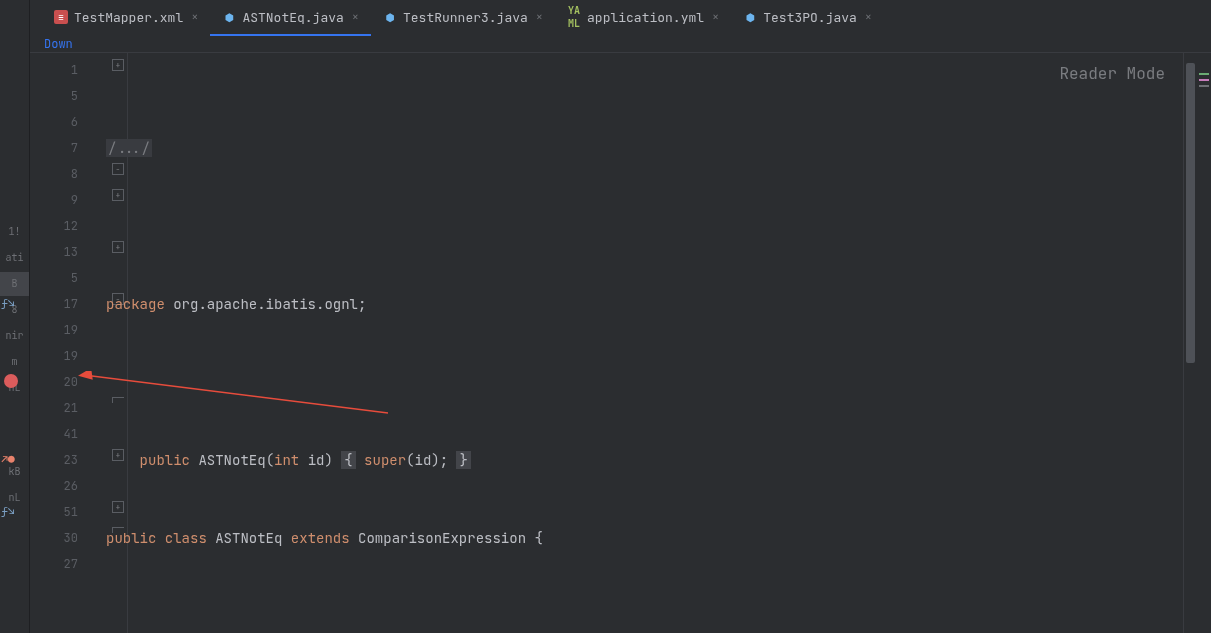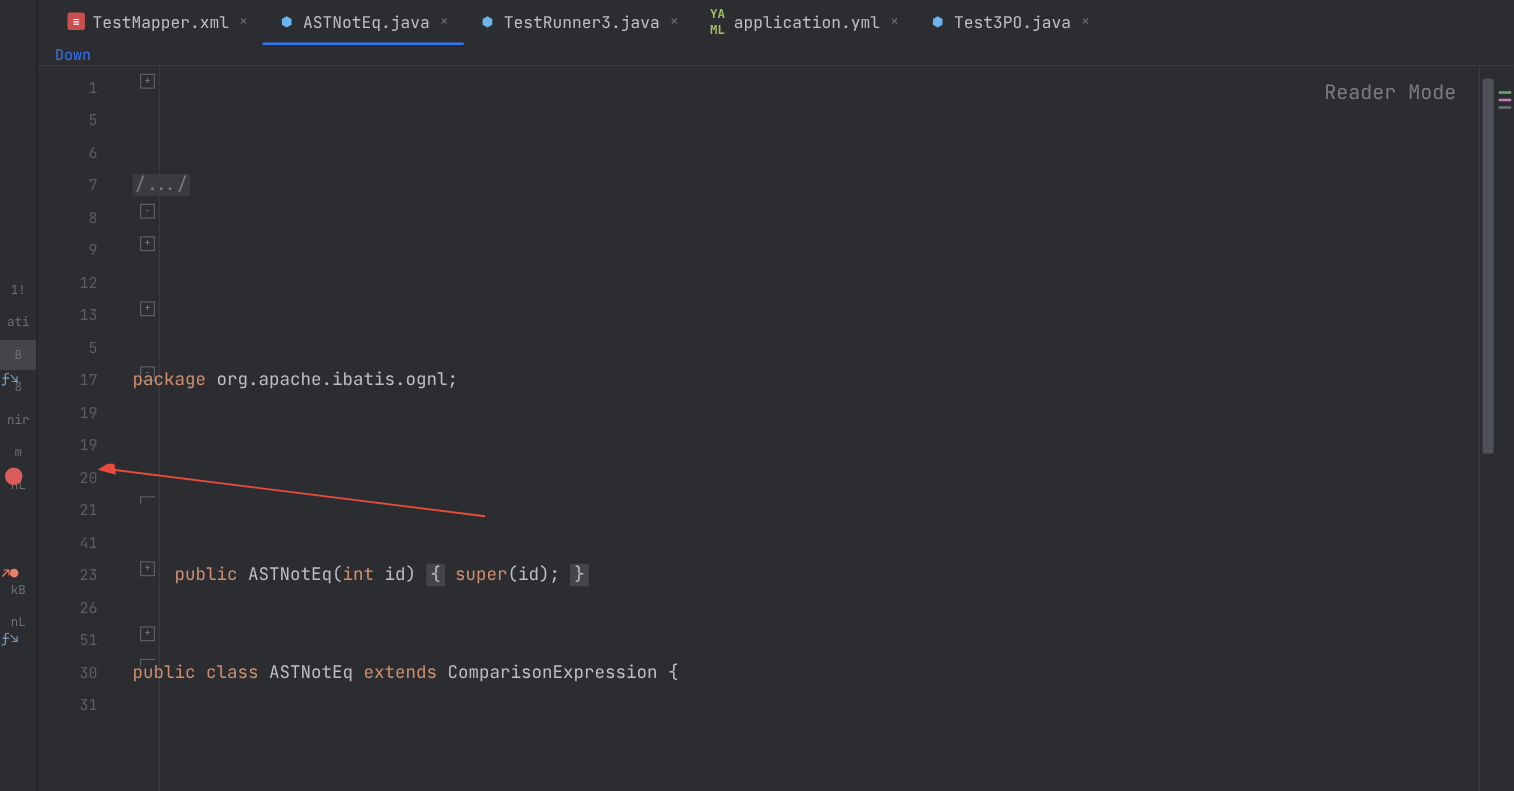--- a/index.html
+++ b/index.html
@@ -100,21 +100,21 @@
         <div class="ln"><span class="gmark icon-override">ƒ↘</span><span>17</span></div>
         <div class="ln">19</div>
           <div class="ln">19</div>
         <div class="ln"><span class="bp"></span><span>20</span></div>
         <div class="ln">21</div>
           <div class="ln">41</div>
         <div class="ln"><span class="gmark icon-impl">↗●</span><span>23</span></div>
         <div class="ln">26</div>
         <div class="ln"><span class="gmark icon-override">ƒ↘</span><span>51</span></div>
         <div class="ln">30</div>
-          <div class="ln">31</div>
+          <div class="ln">27</div>
       </div>
       <div class="fold">
         <div class="fm" style="top:6px">+</div>
         <div class="fm" style="top:110px">−</div>
         <div class="fm" style="top:136px">+</div>
         <div class="fm" style="top:188px">+</div>
         <div class="fm" style="top:240px">−</div>
         <div class="fm" style="top:344px;border:none;border-top:1px solid #5a5d63;border-left:1px solid #5a5d63;height:6px"></div>
         <div class="fm" style="top:396px">+</div>
         <div class="fm" style="top:448px">+</div>

